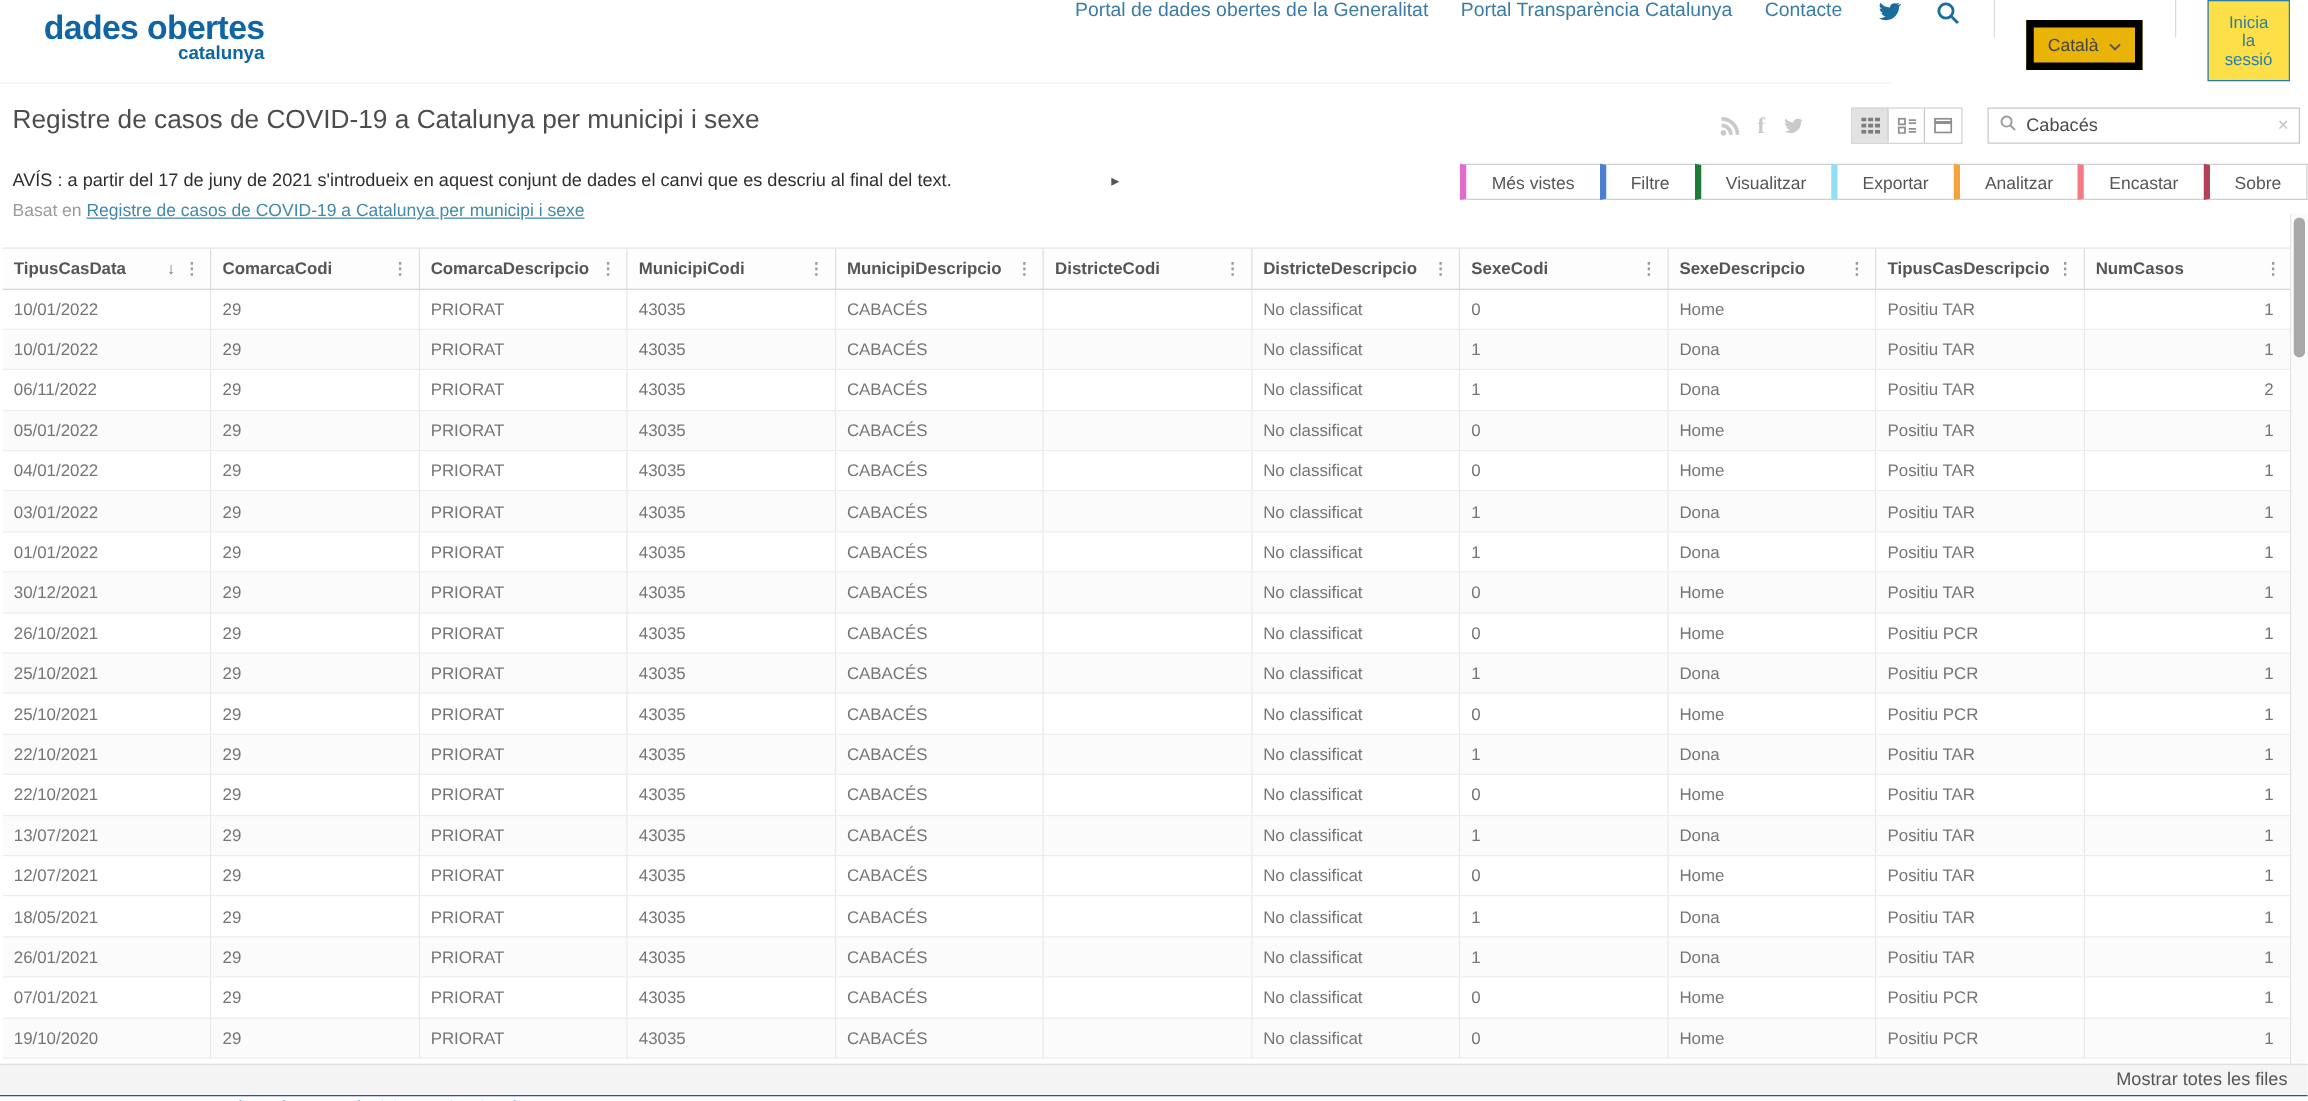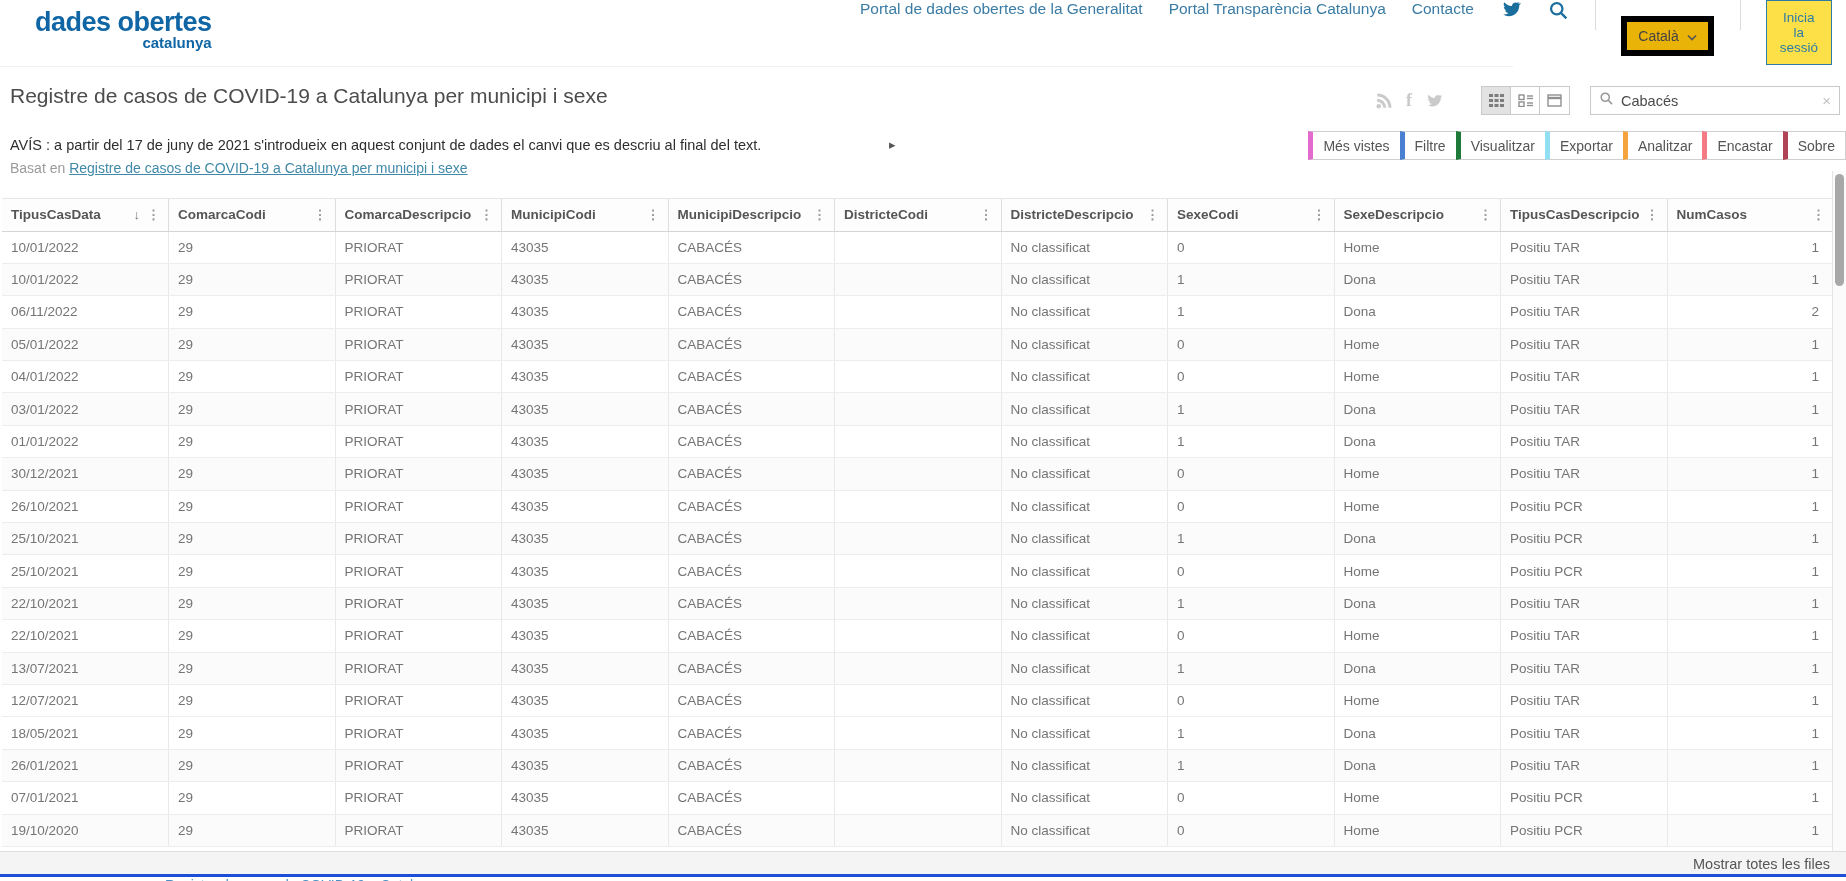--- a/index.html
+++ b/index.html
@@ -38,21 +38,21 @@
   .vt-btn.active { background:#e2e2e2; }
   #search-box { position:absolute; left:1590px; top:86px; width:250px; height:29px; background:#fff;
                 border:1px solid #c9c9c9; display:flex; align-items:center; padding:0 8px; gap:7px; }
   #search-box input { border:none; outline:none; flex:1; font-size:14.5px; color:#4a4a4a;
                       font-family:inherit; background:transparent; }
   #clear-search { color:#c2c2c2; font-size:15px; cursor:pointer; }
 
   
   #action-bar { position:absolute; top:131px; right:0; height:29px; display:flex; }
   .action-btn { background:#fff; border:1px solid #cfcfcf; border-right:none; border-left:5px solid #888;
-                font-size:14px; color:#555; padding:0 10px; cursor:pointer; font-family:inherit;
+                font-size:14px; color:#555; padding:0 20px; cursor:pointer; font-family:inherit;
                 white-space:nowrap; }
   .action-btn:last-child { border-right:1px solid #cfcfcf; }
 
   
   #grid-wrap { position:absolute; top:171px; left:2px; width:1832px; height:730px; overflow:hidden;
                border-top:1px solid #e6e6e6;margin-top:27px; }
   table { border-collapse:collapse; table-layout:fixed; width:1832px; }
   th { height:32px; background:#fdfdfd; border-right:1px solid #dedede; border-bottom:1px solid #d6d6d6;
        font-size:13.5px; color:#555; font-weight:bold; text-align:left; padding:0 6px 0 9px; }
   .th-inner { display:flex; align-items:center; justify-content:space-between; }
@@ -65,21 +65,21 @@
   td.num { text-align:right; padding-right:14px; }
 
   
   #vscroll { position:absolute; top:171px; right:0; width:14px; height:681px; background:#fbfbfb;
              border-left:1px solid #e5e5e5; }
   #vscroll .thumb { position:absolute; top:3px; left:2px; width:9px; height:112px; background:#a8a8a8;
                     border-radius:5px; cursor:pointer; }
 
   
   #grid-footer { position:absolute; top:851px; left:0; width:1846px; height:26px; background:#f4f4f4;
-                 border-top:1px solid #ddd; border-bottom:3px solid #1d4ed8; }
+                 border-top:1px solid #ddd; border-bottom:1px solid #1d4ed8; }
   #show-all { position:absolute; right:16px; top:0; line-height:24px; font-size:14.5px; color:#555;
               cursor:pointer; }
   #bottom-clip { position:absolute; left:165px; top:877px; height:4px; overflow:hidden;
                  font-size:14px; color:#4a90c2; text-decoration:underline; }
 </style>
 </head>
 <body>
 
 <div id="topbar">
   <div id="logo">

